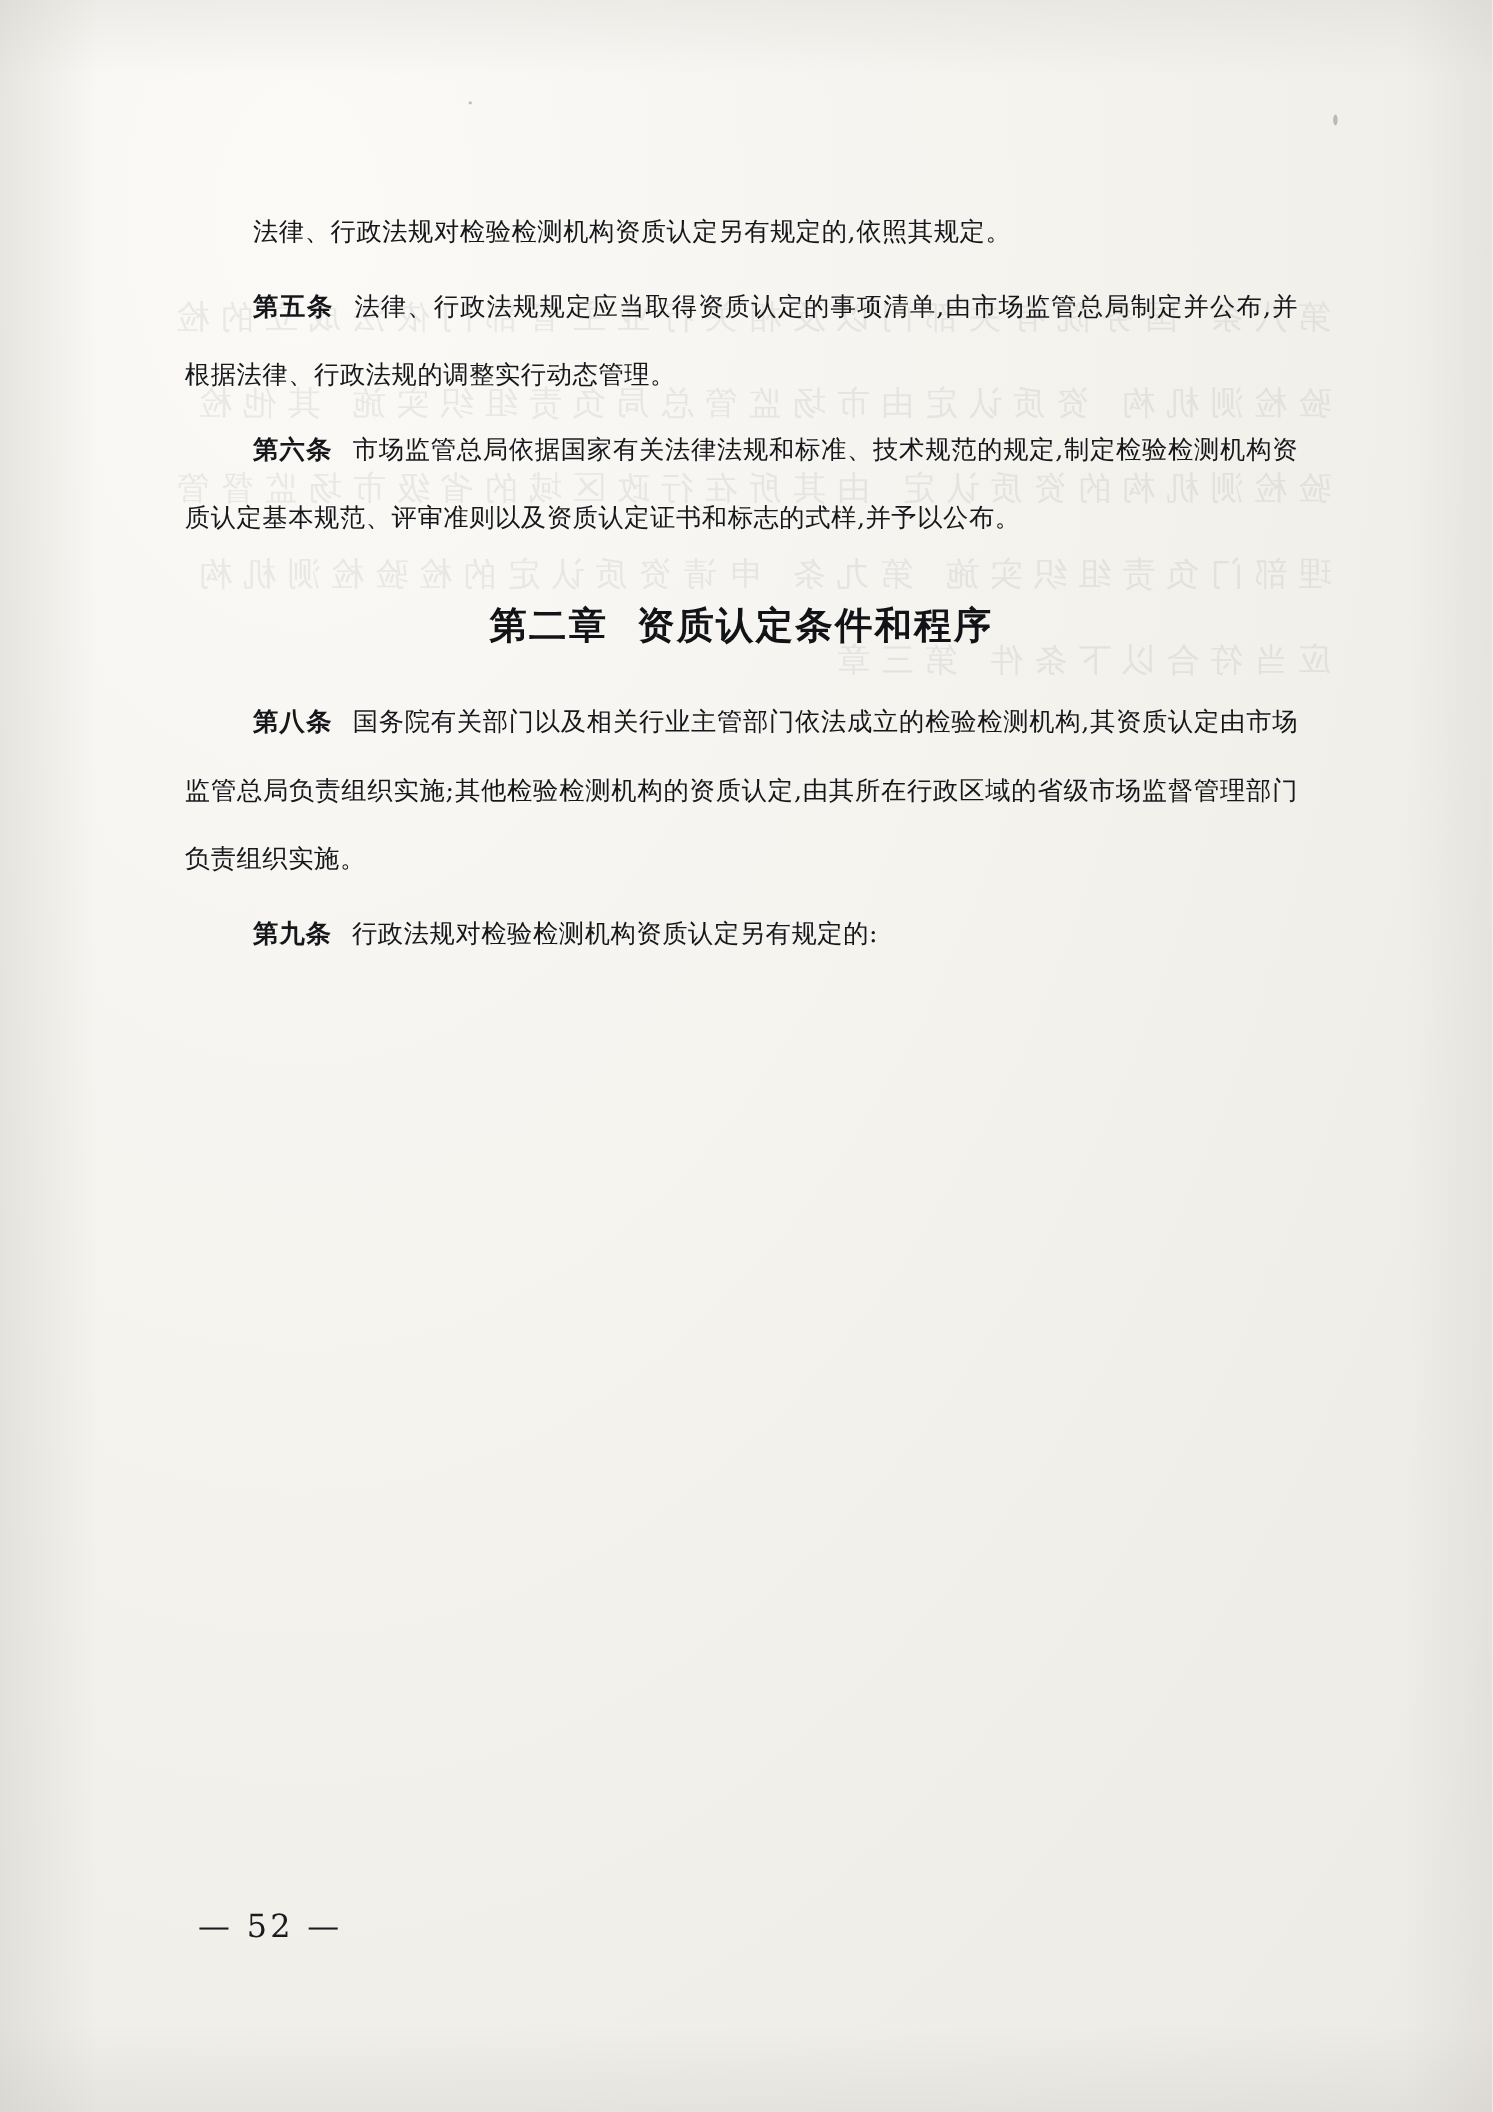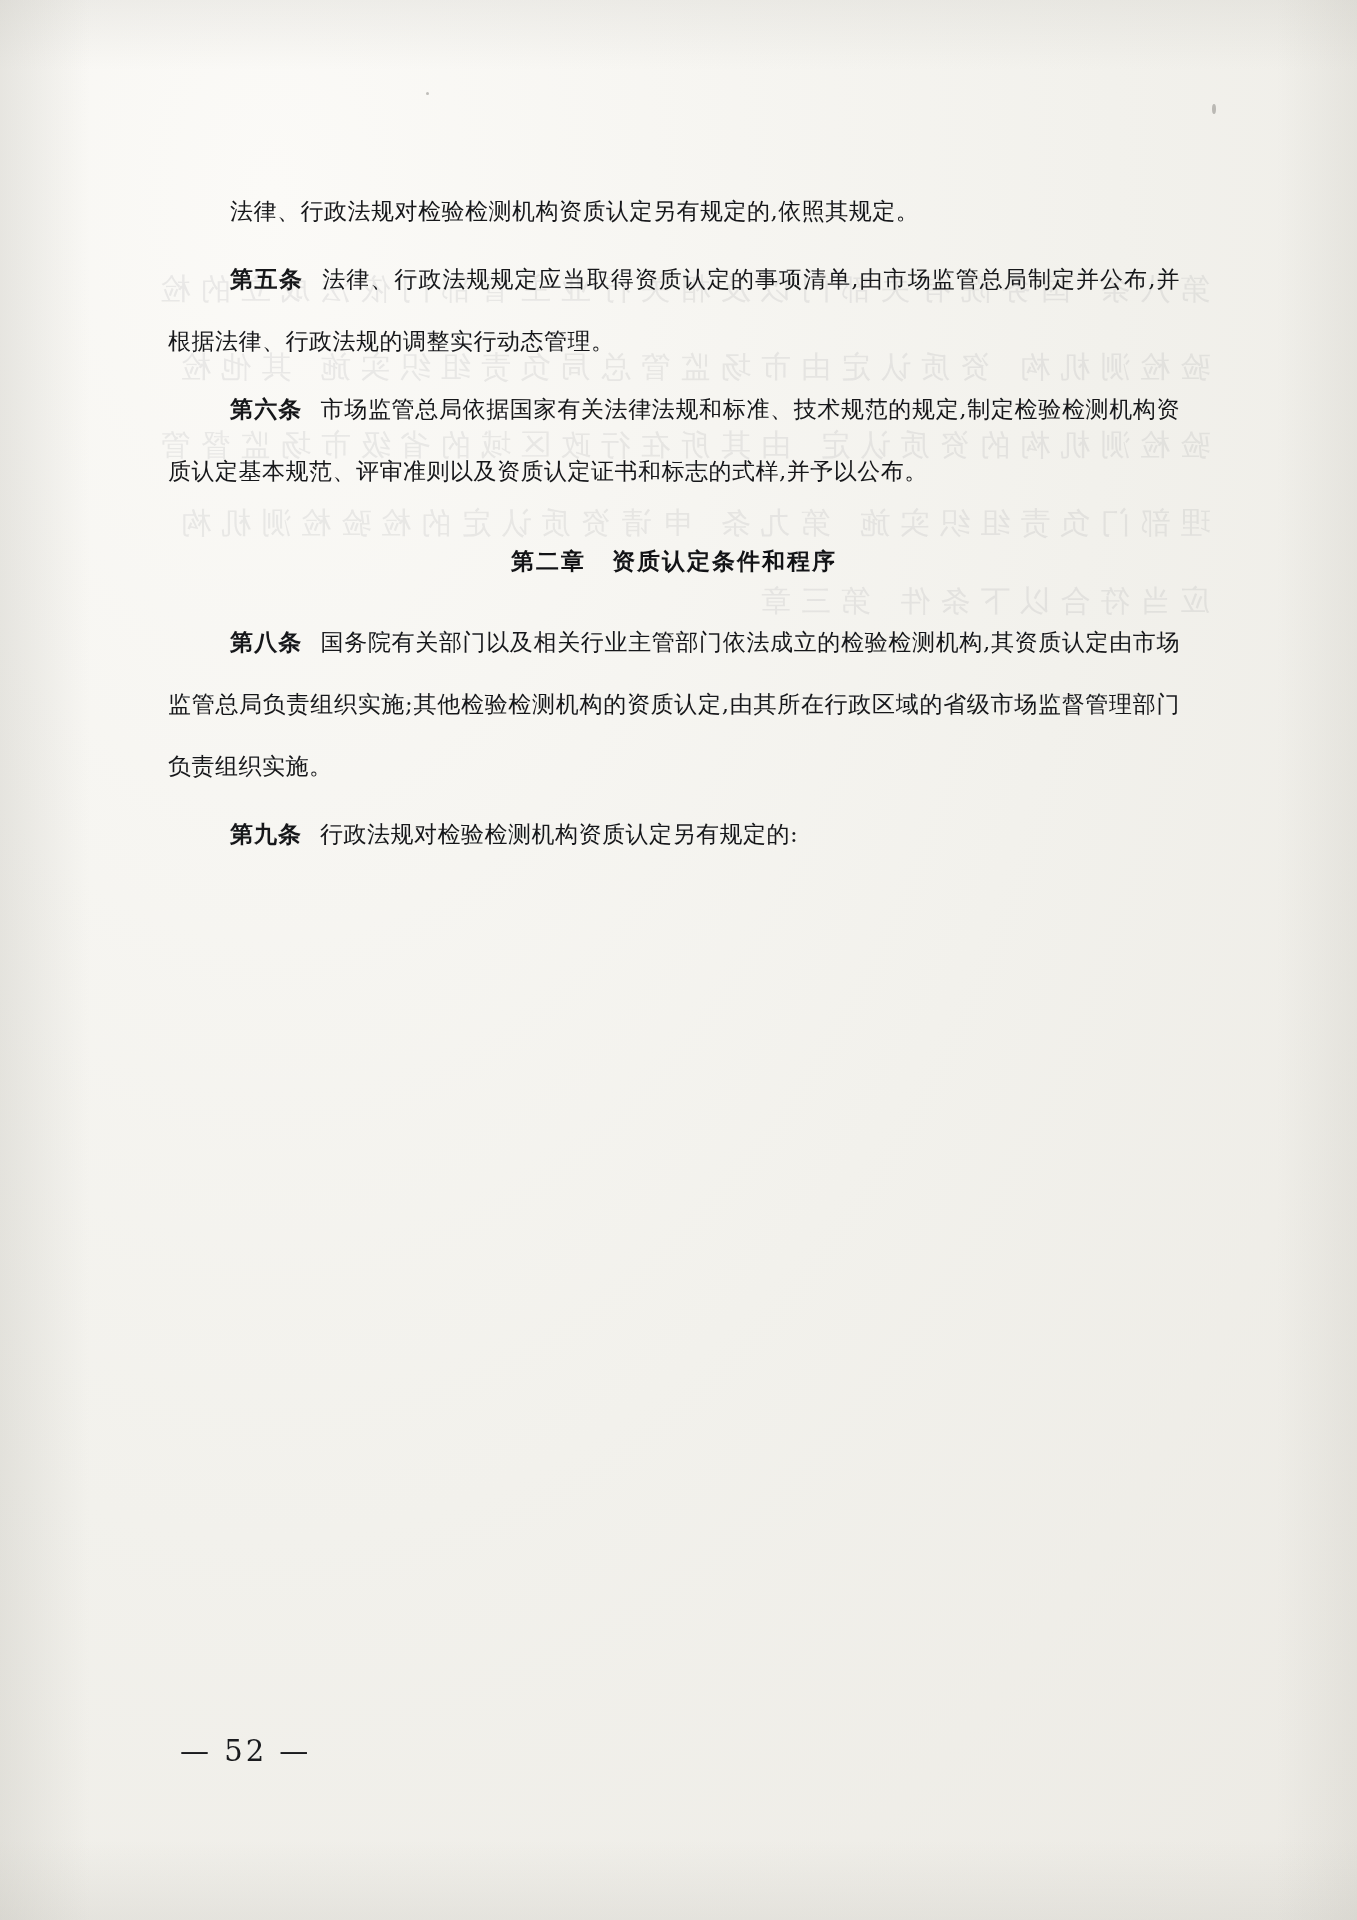--- a/index.html
+++ b/index.html
@@ -68,21 +68,21 @@
     font-weight: bold;
     letter-spacing: 1px;
   }
   .art-gap {
     display: inline-block;
     width: 18px;
   }
   h2.chapter {
     margin: 44px 0 34px 0;
     font-family: "DejaVu Serif", serif;
-    font-size: 23px;
+    font-size: 34px;
     font-weight: bold;
     text-align: center;
     color: #121316;
     letter-spacing: 2px;
   }
   .chapter-gap {
     display: inline-block;
     width: 26px;
   }
   .page-number {

